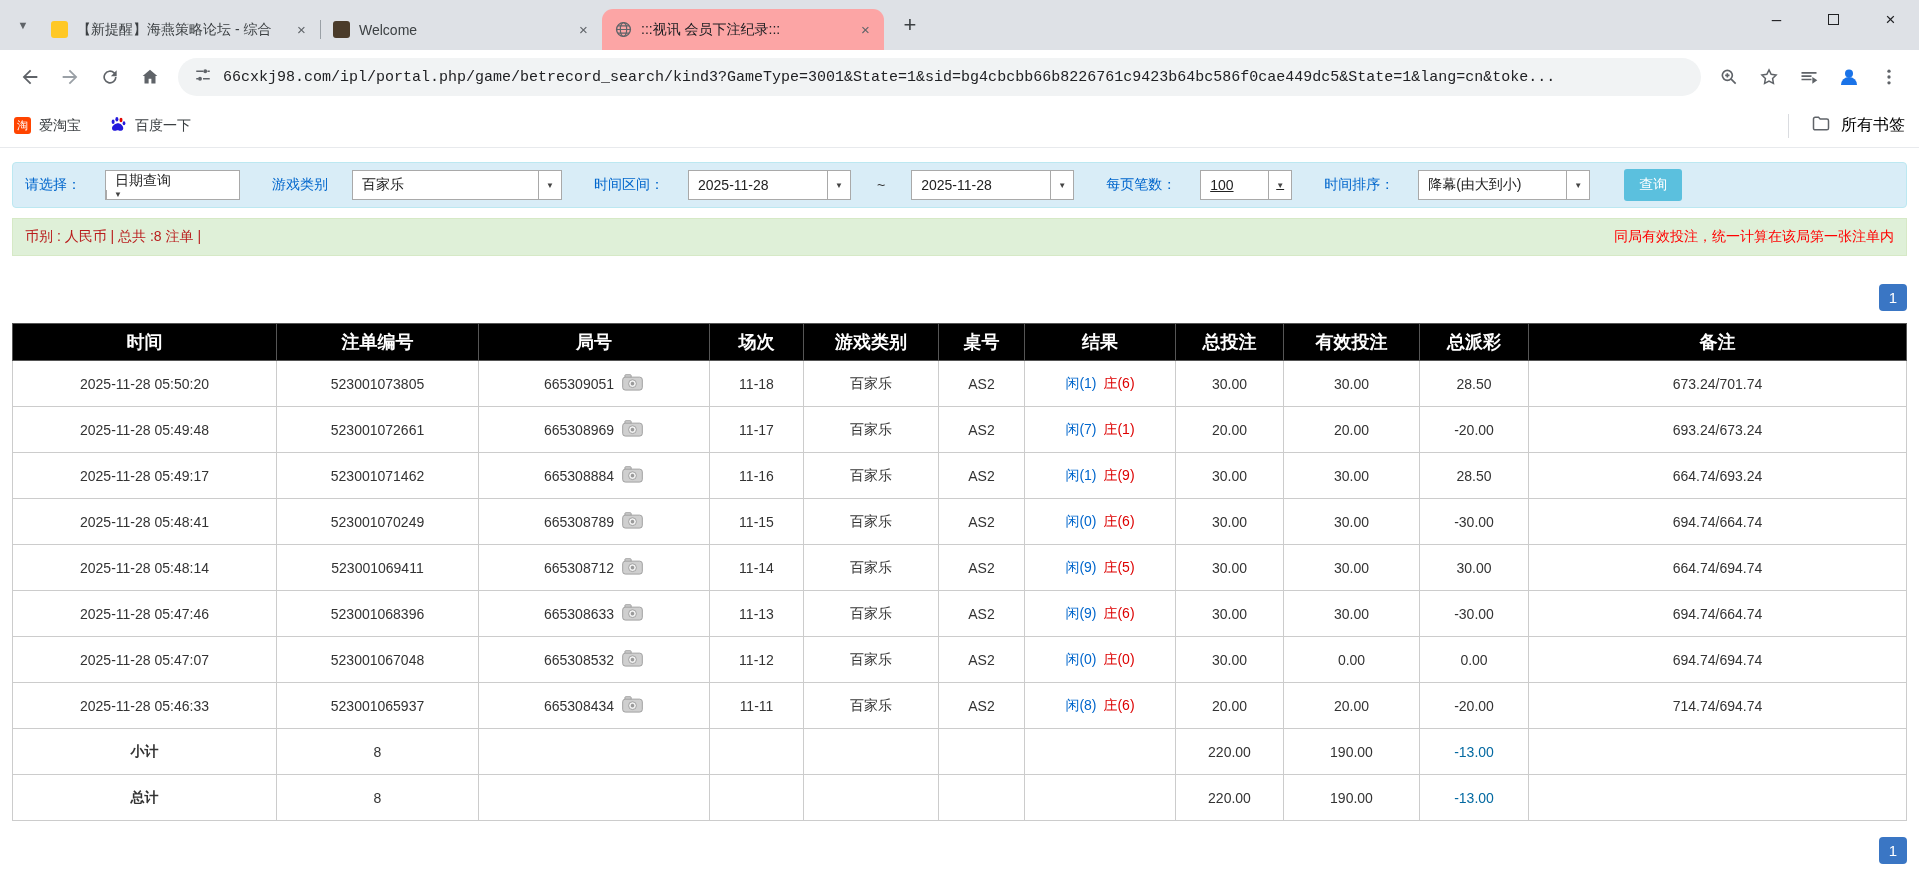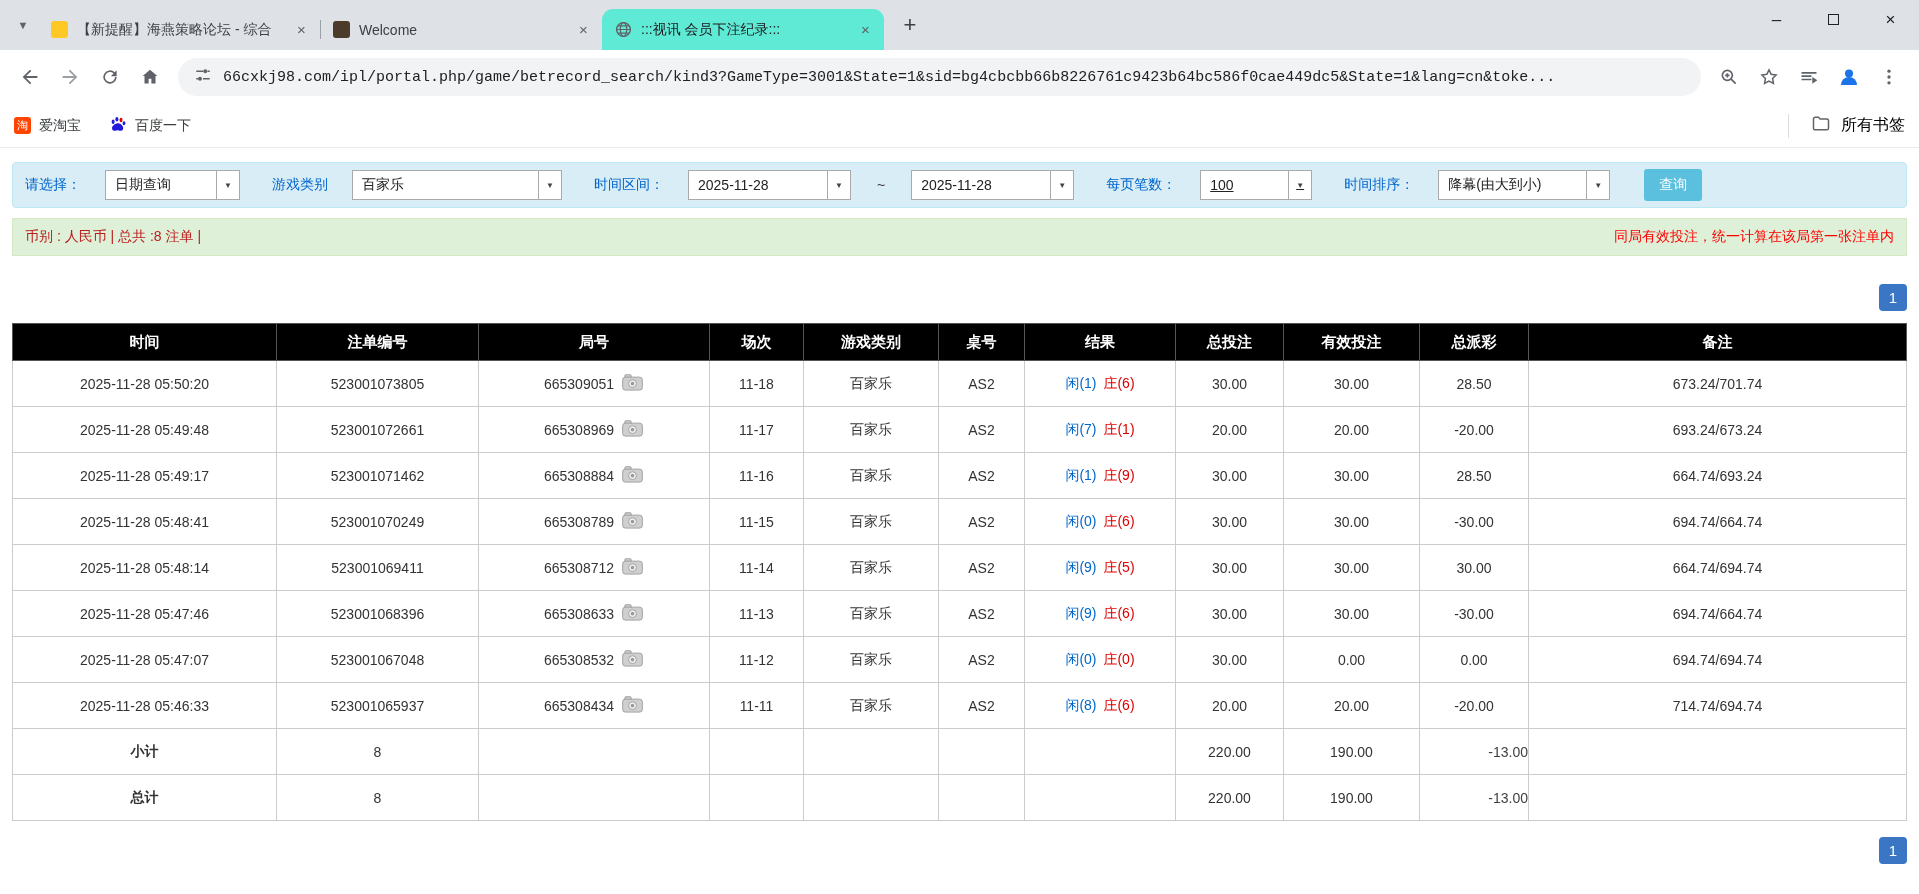--- a/index.html
+++ b/index.html
@@ -28,21 +28,21 @@
     width: 282px; height: 41px;
     display: flex; align-items: center; gap: 9px;
     padding: 0 8px 0 13px;
     border-radius: 11px 11px 0 0;
     color: #3c4043; position: relative;
   }
   .tab:not(.active)::after {
     content: ""; position: absolute; right: -1px; top: 11px; bottom: 11px;
     width: 1px; background: #9aa0a6;
   }
-  .tab.active { background: #5eead4; color: #202124; }
+  .tab.active { background: #fca5a5; color: #202124; }
   .tab-title {
     flex: 1; font-size: 14px; white-space: nowrap;
     overflow: hidden; text-overflow: ellipsis;
   }
   .tab-close {
     width: 21px; height: 21px; border-radius: 50%; flex: 0 0 auto;
     display: flex; align-items: center; justify-content: center;
     font-size: 15px; color: #5f6368;
   }
   .favicon { width: 17px; height: 17px; flex: 0 0 auto; border-radius: 3px; }
@@ -115,24 +115,24 @@
   .select {
     background: #fff; border: 1px solid #a9a9a9; height: 30px;
     display: flex; align-items: stretch; font-size: 14px; color: #222;
   }
   .select .val { padding: 0 9px; display: flex; align-items: center; flex: 1; white-space: nowrap; overflow: hidden; }
   .select .arrow {
     width: 23px; border-left: 1px solid #a9a9a9; background: #fff;
     display: flex; align-items: center; justify-content: center;
     font-size: 8px; color: #444; flex: 0 0 auto;
   }
-  .w-select1 { width: 135px; }
+  .w-select1 { width: 135px; flex-direction: column; }
   .w-game   { width: 210px; }
   .w-date   { width: 163px; }
-  .w-per    { width: 112px; text-decoration: underline; }
+  .w-per    { width: 92px; text-decoration: underline; }
   .w-sort   { width: 172px; }
   .btn-search {
     margin-left: 10px;
     background: var(--search-btn, #5bc0de);
     color: #fff; border: none; height: 32px; padding: 0 15px;
     font-size: 14px; border-radius: 3px; cursor: pointer;
   }
 
   .summary-bar {
     margin-top: 10px;
@@ -151,40 +151,40 @@
     min-width: 28px; height: 27px; padding: 0 6px;
     background: var(--pagination-blue, #3a76c4);
     color: #fff; font-size: 15px;
     display: flex; align-items: center; justify-content: center;
     border-radius: 4px;
   }
 
   table.records { width: 100%; border-collapse: collapse; table-layout: fixed; margin-top: 12px; }
   table.records thead th {
     background: var(--table-header-bg, #000);
-    color: #fff; font-size: 15px; font-weight: bold;
+    color: #fff; font-size: 18px; font-weight: bold;
     height: 37px; border: 1px solid #555;
   }
   table.records tbody td {
     border: 1px solid #ccc; height: 46px;
     text-align: center; font-size: 14px; color: #333;
     background: #fff; overflow: hidden;
   }
   tr.highlight td { background: var(--row-highlight, #ffff99); }
   .round-cell { display: flex; align-items: center; justify-content: center; gap: 7px; }
   .res-player { color: var(--link-blue, #0066cc); }
   .res-banker { color: var(--result-red, #dd0000); margin-left: 3px; }
   td.total-bet { color: var(--link-blue, #0066cc); cursor: pointer; }
   td.neg { color: var(--negative-red, #ee0000); }
   tr.footer-row td {
     background: var(--footer-gray, #9c9c9c);
     color: #fff; height: 33px; border: 1px solid #b5b5b5; font-size: 14px;
   }
   tr.footer-row td.f-label-cell { font-weight: bold; }
-  tr.footer-row td.neg { color: #404040; text-align: right; }
+  tr.footer-row td.neg { color: #0369a1; }
 </style>
 </head>
 <body>
 
 <div>
 
   <div class="tabstrip">
     <div class="tab-search-btn">▼</div>
 
     <div class="tab">

